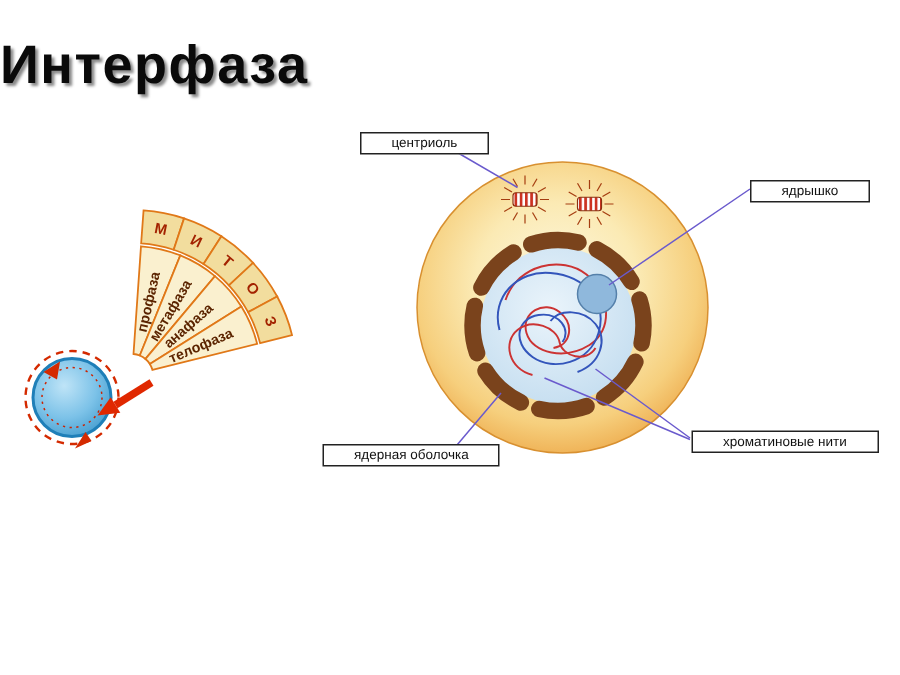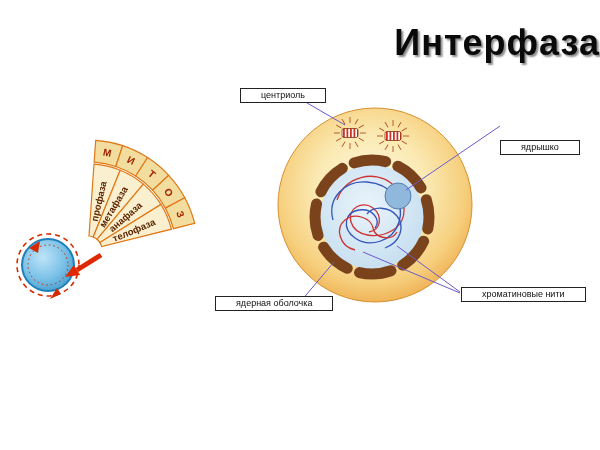--- a/index.html
+++ b/index.html
@@ -1,18 +1,18 @@
 <!DOCTYPE html>
 <html><head>
 <meta charset="utf-8">
 <style>
   html,body{margin:0;padding:0;background:#fff;}
   .slide{position:relative;width:600px;height:450px;background:#ffffff;overflow:hidden;
          font-family:"Liberation Sans",sans-serif;}
-  .title{position:absolute;top:22px;left:0;width:100%;text-align:right;
+  .title{position:absolute;top:22px;left:0;width:100%;text-align:left;
          font-size:36px;font-weight:bold;color:#0a0a0a;
          text-shadow:2px 2px 2px #8a8a8a;letter-spacing:1px;}
   .cycle-wrap{position:absolute;left:15px;top:108px;width:190px;height:205px;}
   .cell-wrap{position:absolute;left:205px;top:80px;width:385px;height:245px;}
   .cell-wrap svg,.cycle-wrap svg{position:absolute;left:0;top:0;}
   .lbl{position:absolute;border:1px solid #222;background:#fff;color:#111;
        font-size:9px;line-height:11px;padding:1px 20px;white-space:nowrap;}
   .phase-text{font-size:9.5px;font-weight:bold;fill:#5b2400;}
   .arc-letter{font-size:10px;font-weight:bold;fill:#a32200;}
 </style>
@@ -150,18 +150,18 @@
       <g stroke="#6a5acd" stroke-width="1">
         <line x1="97" y1="20" x2="140" y2="45"></line>
         <line x1="295" y1="46" x2="201" y2="110"></line>
         <line x1="96" y1="221" x2="129" y2="182"></line>
         <line x1="255" y1="212" x2="192" y2="166"></line>
         <line x1="255" y1="213" x2="158" y2="172"></line>
       </g>
     </svg>
 
     <div class="lbl" style="left:35px;top:8px;">центриоль</div>
-    <div class="lbl" style="left:295px;top:40px;margin-top:20px;">ядрышко</div>
+    <div class="lbl" style="left:295px;top:40px;">ядрышко</div>
     <div class="lbl" style="left:10px;top:216px;">ядерная оболочка</div>
     <div class="lbl" style="left:256px;top:207px;">хроматиновые нити</div>
   </div>
 
 </div>
 
 </body></html>

